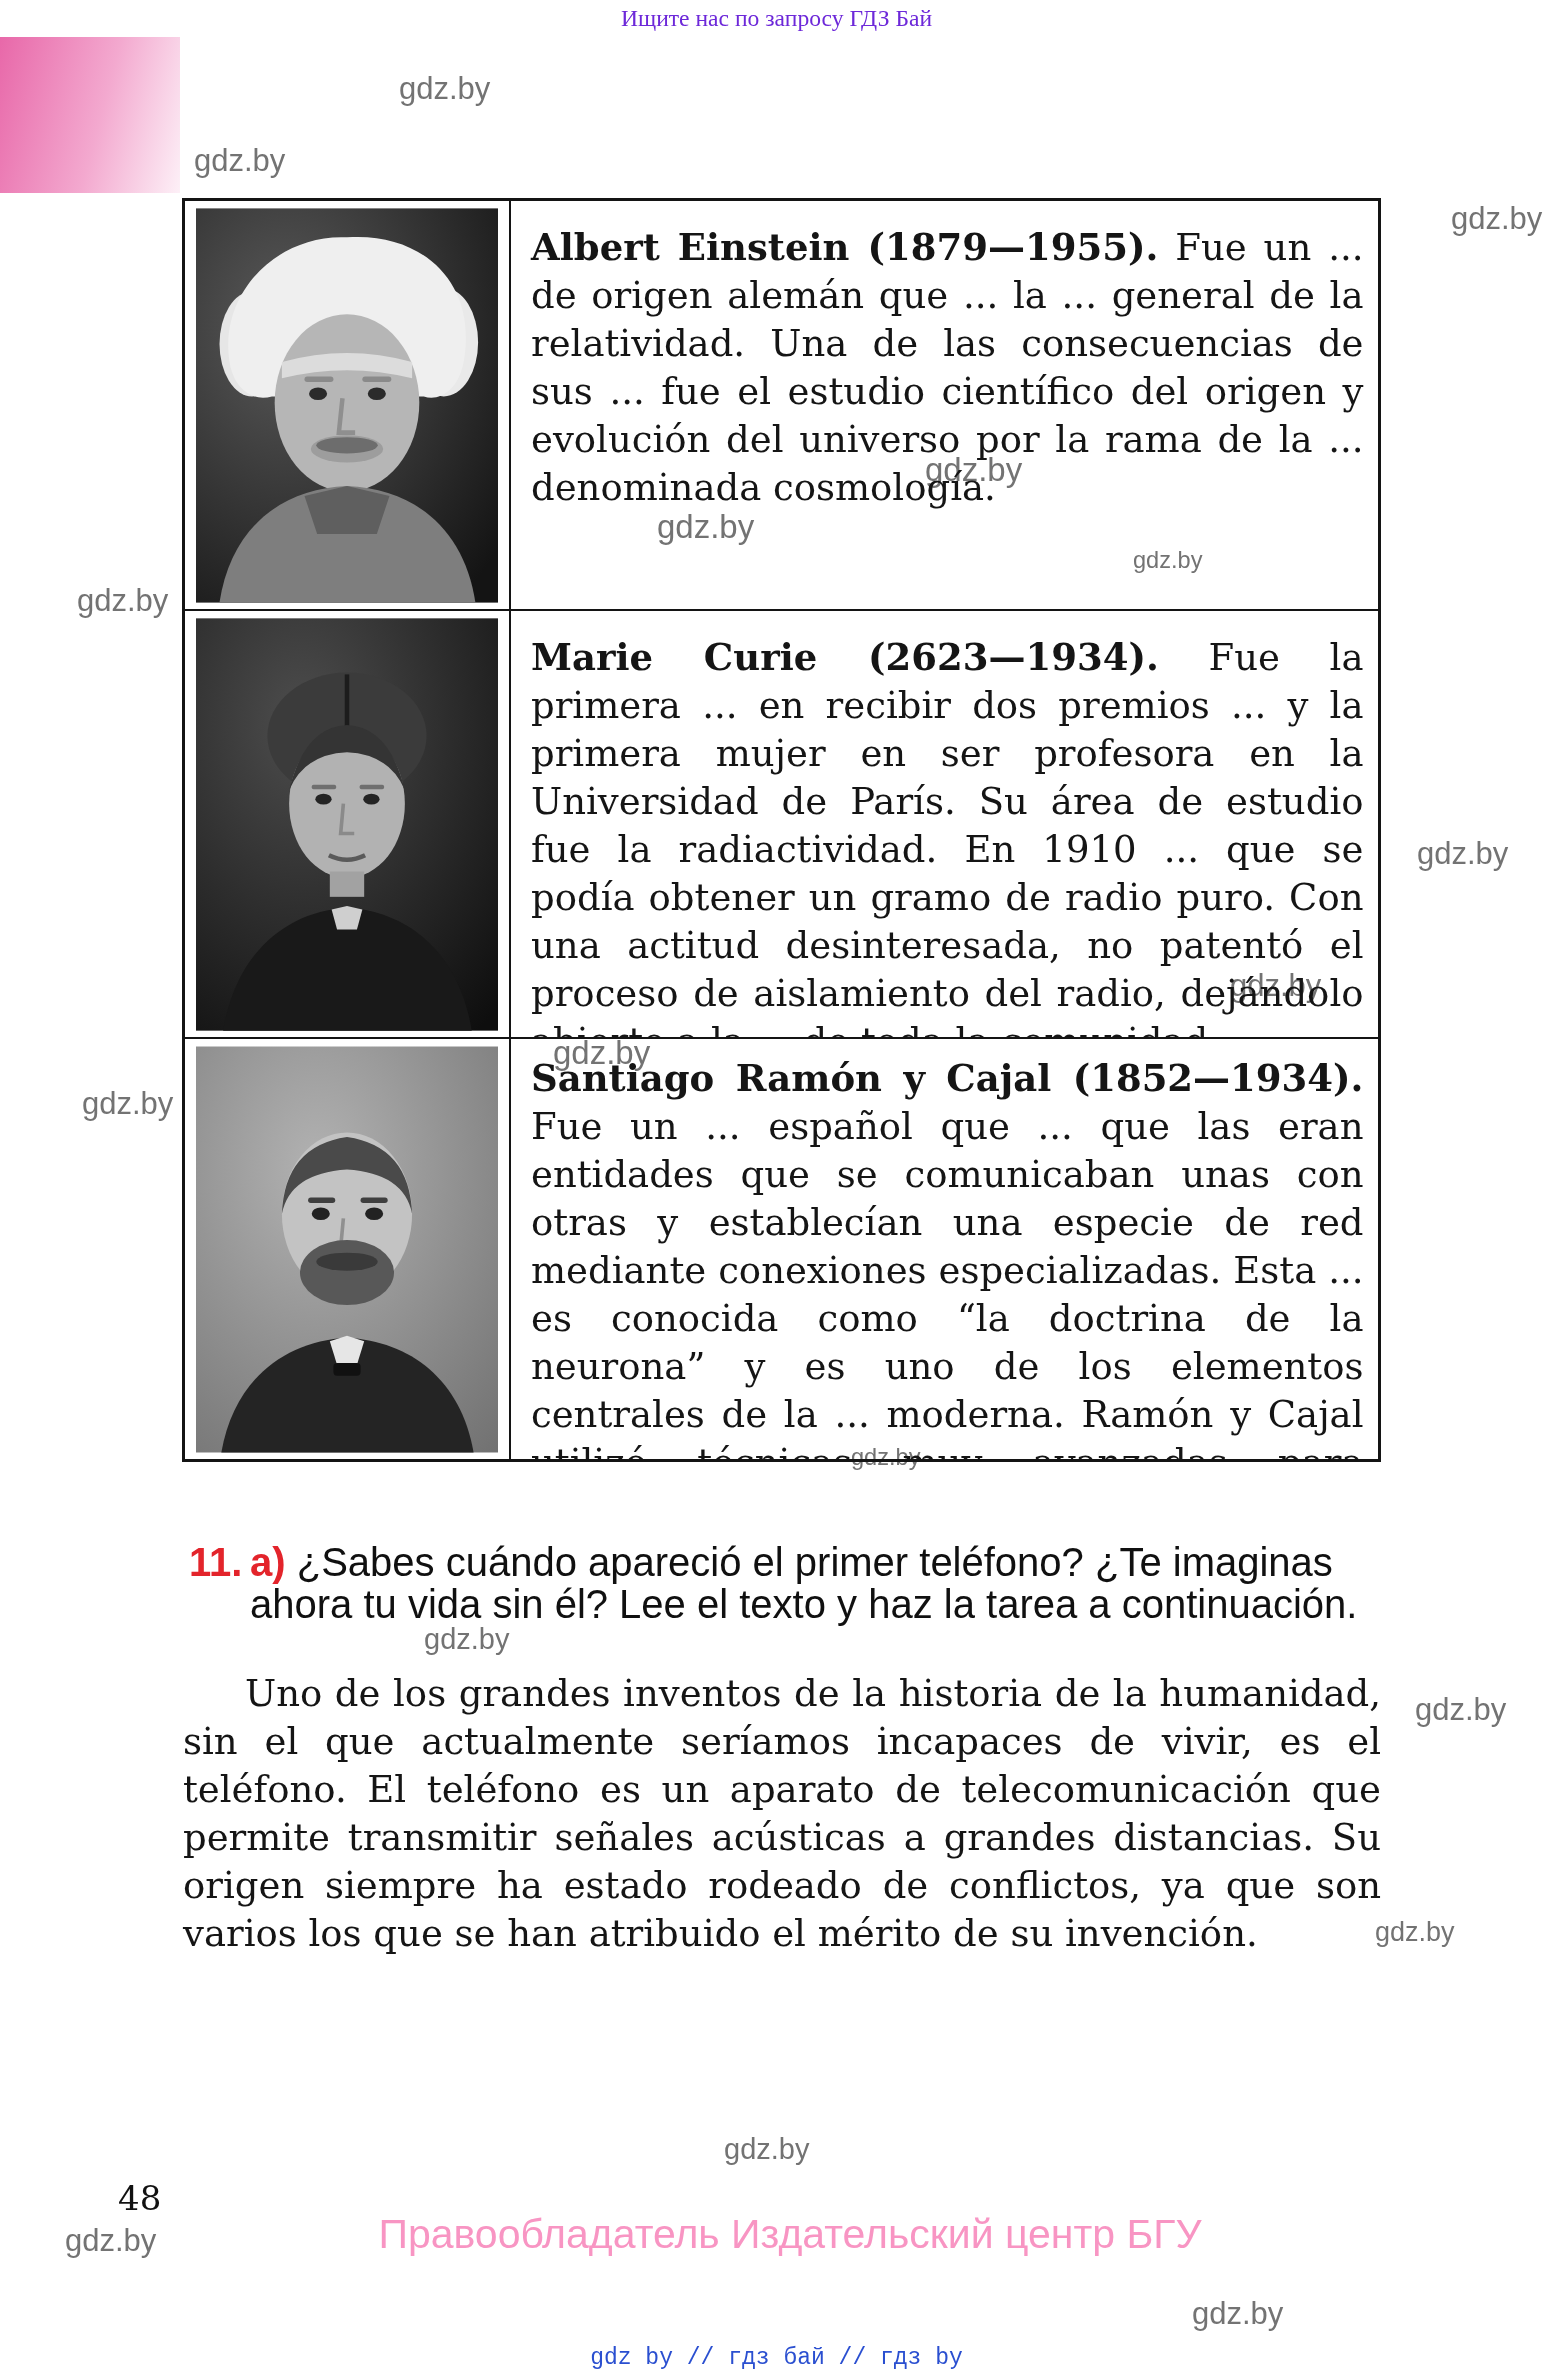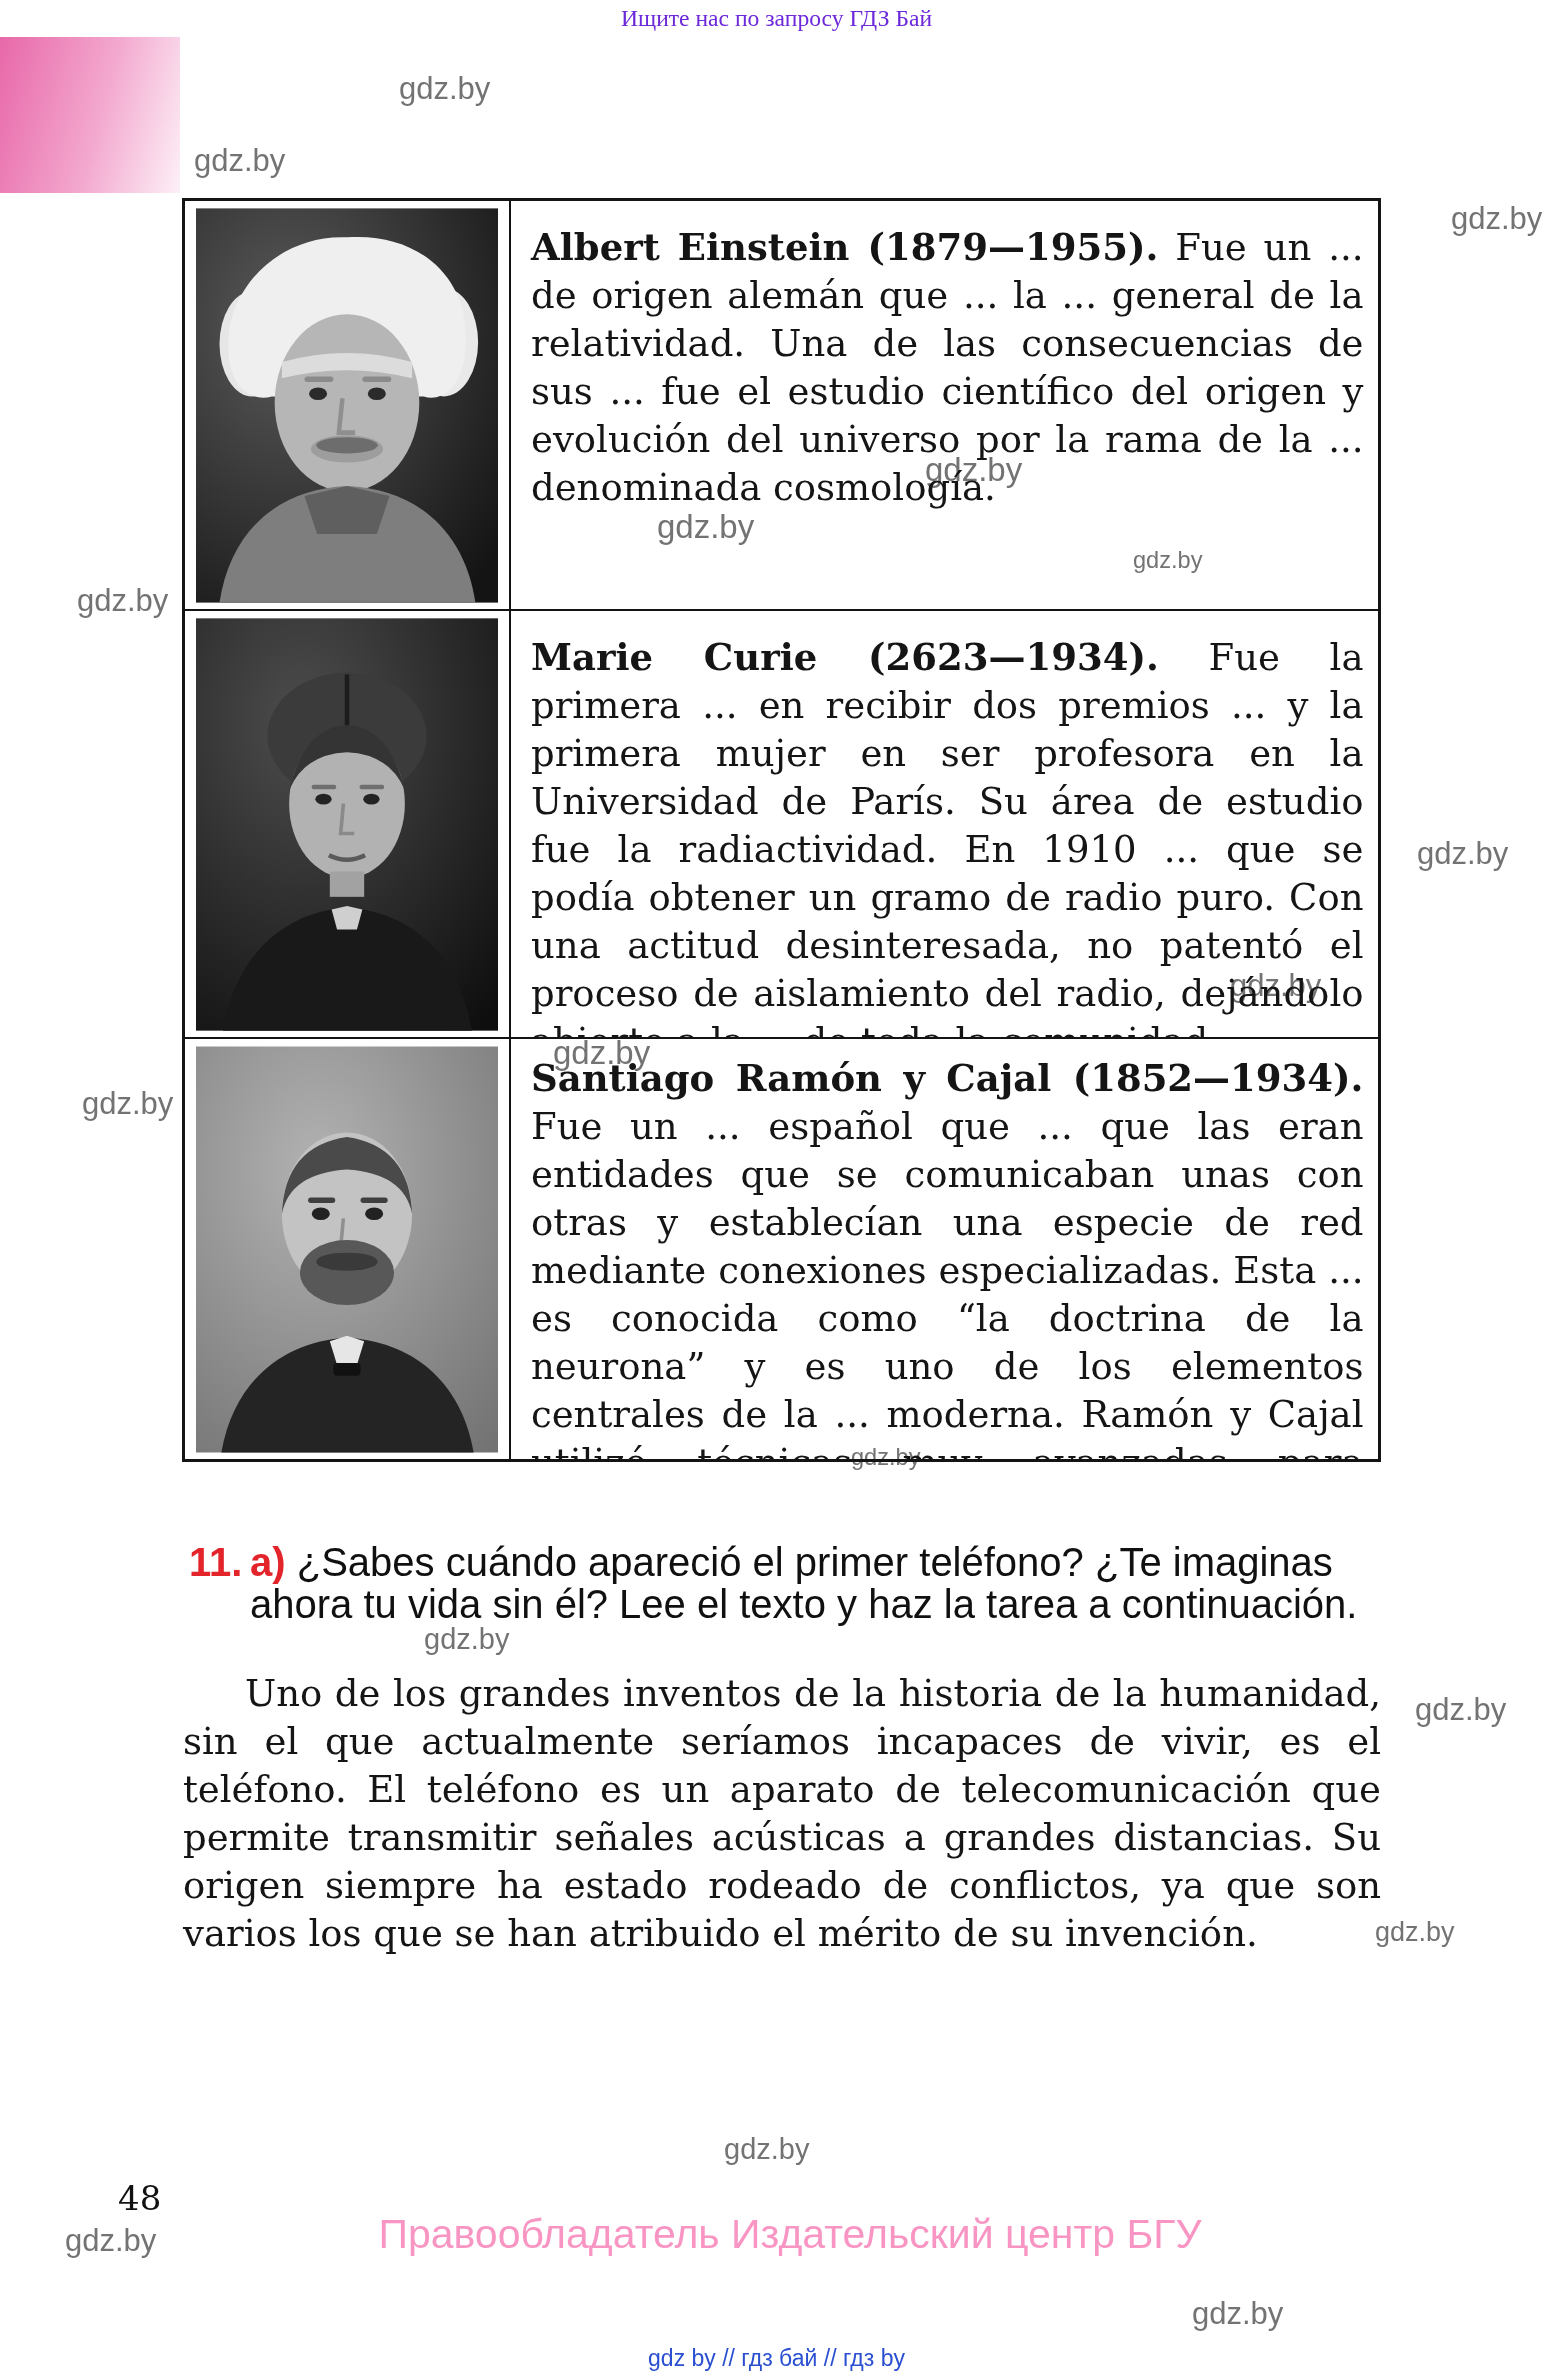--- a/index.html
+++ b/index.html
@@ -36,21 +36,21 @@
 
   
   .reading{position:absolute;left:183px;top:1670px;width:1198px;}
   .reading p{margin:0;font-size:37px;line-height:48px;text-align:justify;text-indent:62px;}
 
   
   .page-number{position:absolute;left:118px;top:2178px;font-size:34px;color:#111;}
   .publisher{position:absolute;left:314px;top:2171px;width:952px;text-align:center;
     font-family:"Liberation Sans",sans-serif;font-size:41px;color:#f895c3;white-space:nowrap;margin-top:40px;}
   .footer-links{position:absolute;left:0;top:2345px;width:100%;text-align:center;
-    font-family:Liberation Sans, sans-serif;font-size:23px;color:#2a4fd0;}
+    font-family:Liberation Mono, monospace;font-size:23px;color:#2a4fd0;}
 </style>
 </head>
 <body>
 
 <div class="page">
 
   <div class="green-header">Ищите нас по запросу ГДЗ Бай</div>
   <div class="pink-block"></div>
 
   <span class="wm" style="left:399px;top:71px">gdz.by</span>

